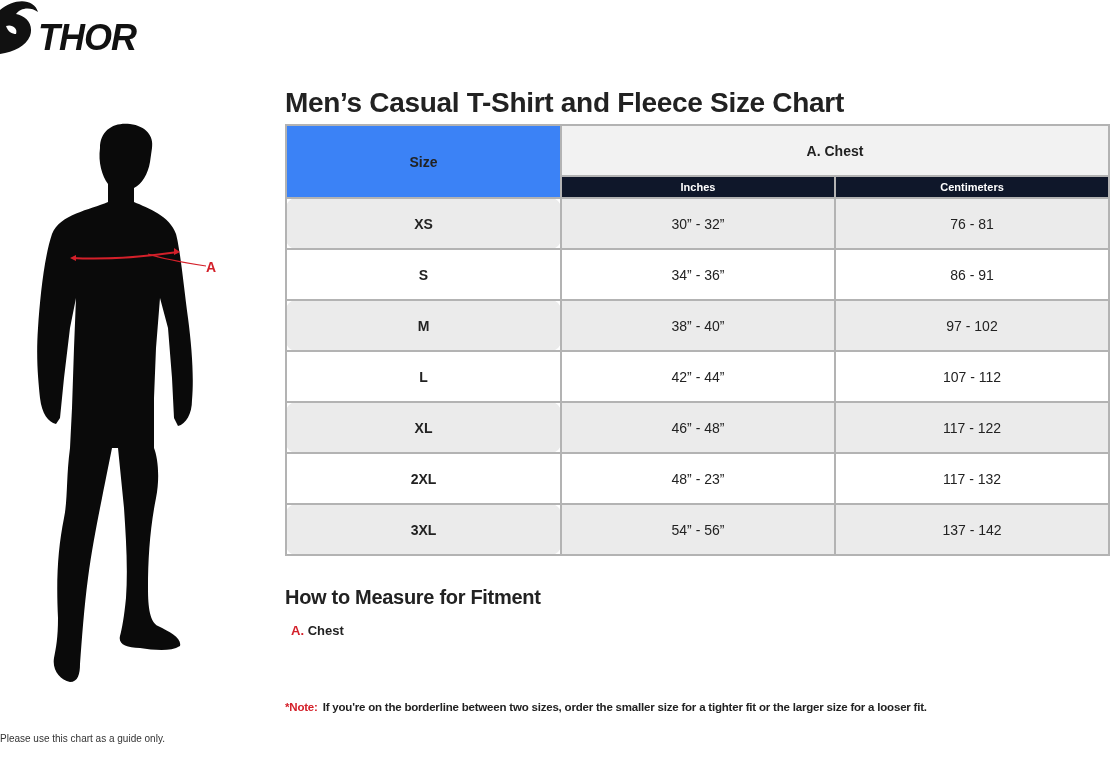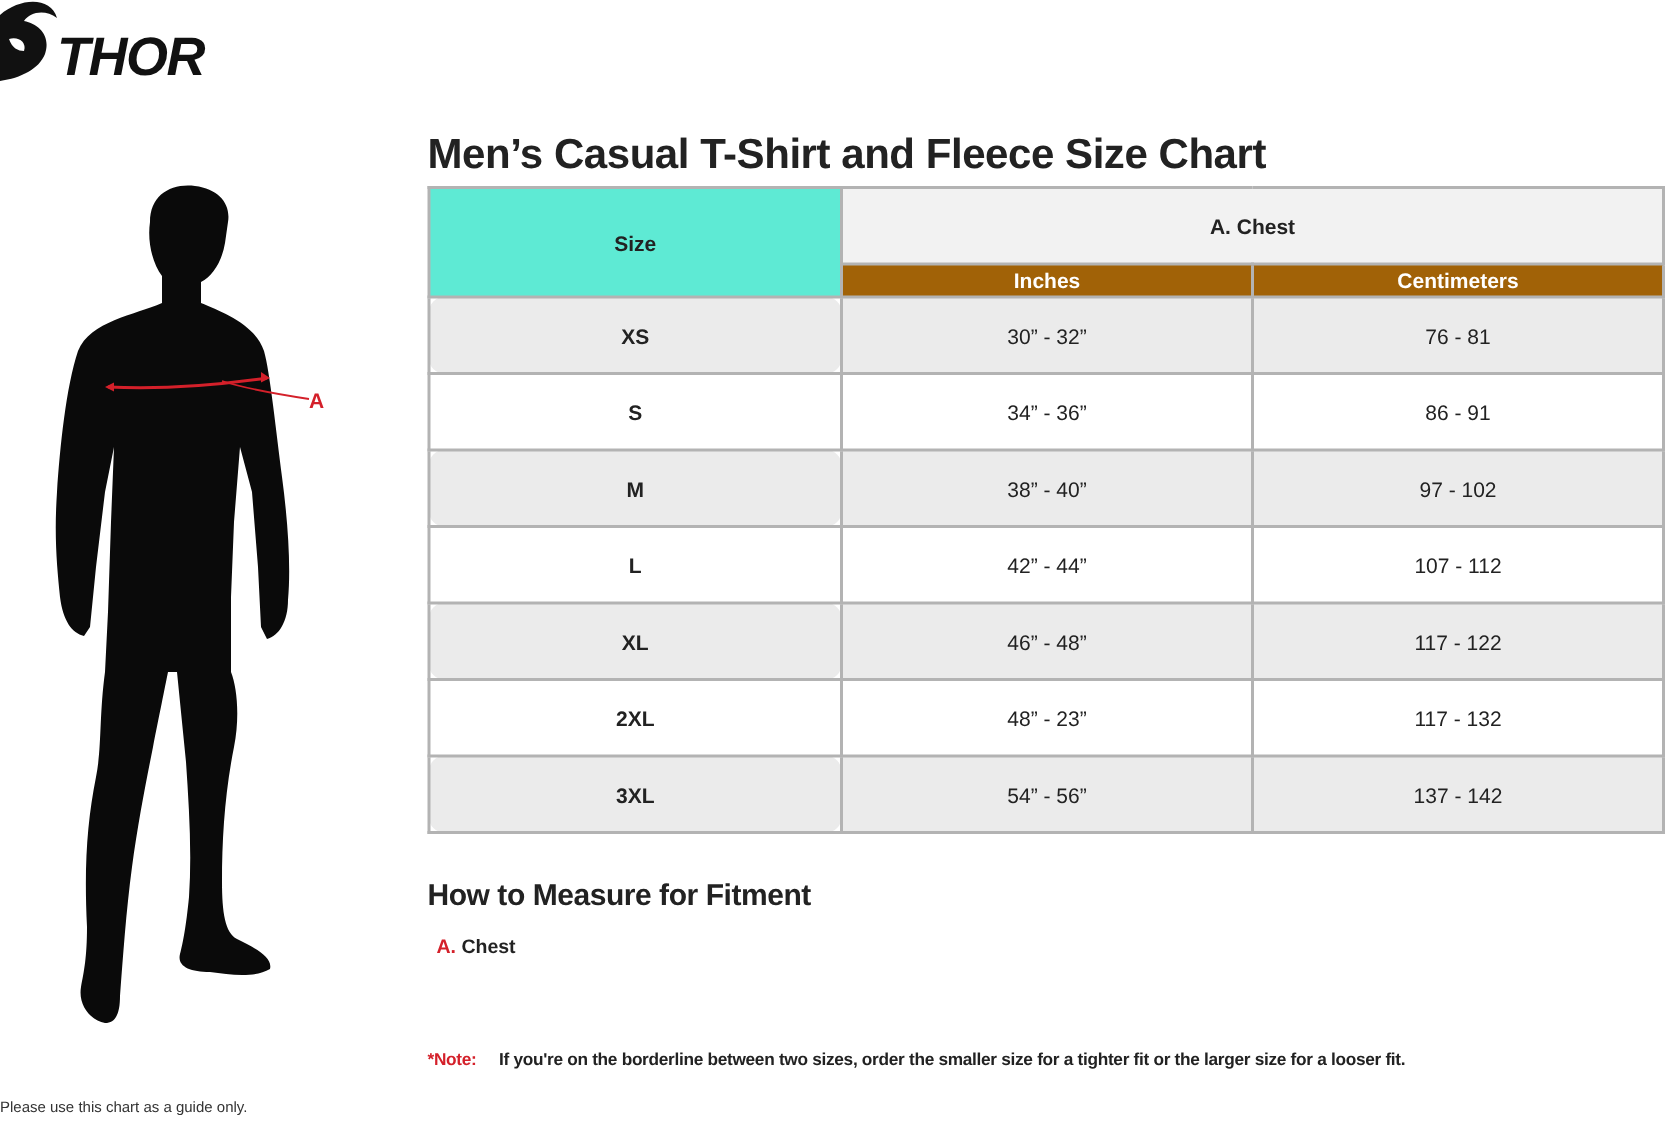--- a/index.html
+++ b/index.html
@@ -6,36 +6,36 @@
   html, body { width: 1110px; height: 759px; background: #fff; overflow: hidden; }
   body { position: relative; font-family: "Liberation Sans", "DejaVu Sans", sans-serif; color: #222; }
 
   .logo { position: absolute; left: 0; top: 0; width: 172px; height: 58px; }
   .figure { position: absolute; left: 30px; top: 118px; width: 200px; height: 570px; }
 
   .title { position: absolute; left: 285px; top: 87px; font-size: 28px; font-weight: bold; color: #222; letter-spacing: -0.3px; }
 
   table.chart { position: absolute; left: 285px; top: 124px; width: 825px; border-collapse: collapse; table-layout: fixed; }
   table.chart td, table.chart th { border: 2px solid #b3b3b3; text-align: center; }
-  .th-size { width: 275px; background: #5eead4; font-size: 14px; font-weight: bold; height: 73px; }
+  .th-size { width: 275px; background: #3b82f6; font-size: 14px; font-weight: bold; height: 73px; }
   .th-group { background: #f2f2f2; font-size: 14px; font-weight: bold; height: 51px; }
-  .th-sub { background: #a16207; color: #fff; font-size: 14px; font-weight: bold; height: 22px; border-color: #b3b3b3; }
+  .th-sub { background: #0f172a; color: #fff; font-size: 11px; font-weight: bold; height: 22px; border-color: #b3b3b3; }
   tr.row td { height: 51px; font-size: 14px; }
   tr.row:nth-child(odd) td { background: #ebebeb; }
   tr.row:nth-child(even) td { background: #fff; }
   tr.row td.size { font-weight: bold; border-radius: 10px; }
 
   .how-title { position: absolute; left: 285px; top: 586px; font-size: 20px; font-weight: bold; color: #222; letter-spacing: -0.3px; }
   .measure { position: absolute; left: 291px; top: 623px; width: 420px; }
   .measure .head { font-size: 13px; font-weight: bold; }
   .measure .letter { color: #d4202a; }
   .measure .desc { font-size: 10.5px; line-height: 15px; margin-top: 2px; color: #333; }
 
   .note { position: absolute; left: 285px; top: 701px; font-size: 11.5px; font-weight: bold; color: #222; white-space: nowrap; letter-spacing: -0.2px; }
-  .note .label { color: #d4202a; margin-right: 12px; }
+  .note .label { color: #d4202a; margin-right: 2px; }
 
   .disclaimer { position: absolute; left: 0; top: 732px; font-size: 10px; line-height: 14px; color: #333; }
 </style>
 </head>
 <body>
 
 <div class="logo">
   <svg width="172" height="58" viewBox="0 0 172 58">
 
     <path d="M0 10 C14 -2 34 -2 38 12 C30 6 20 8 16 14 C26 16 34 24 30 36 C26 46 14 52 0 54 Z" fill="#111"></path>

